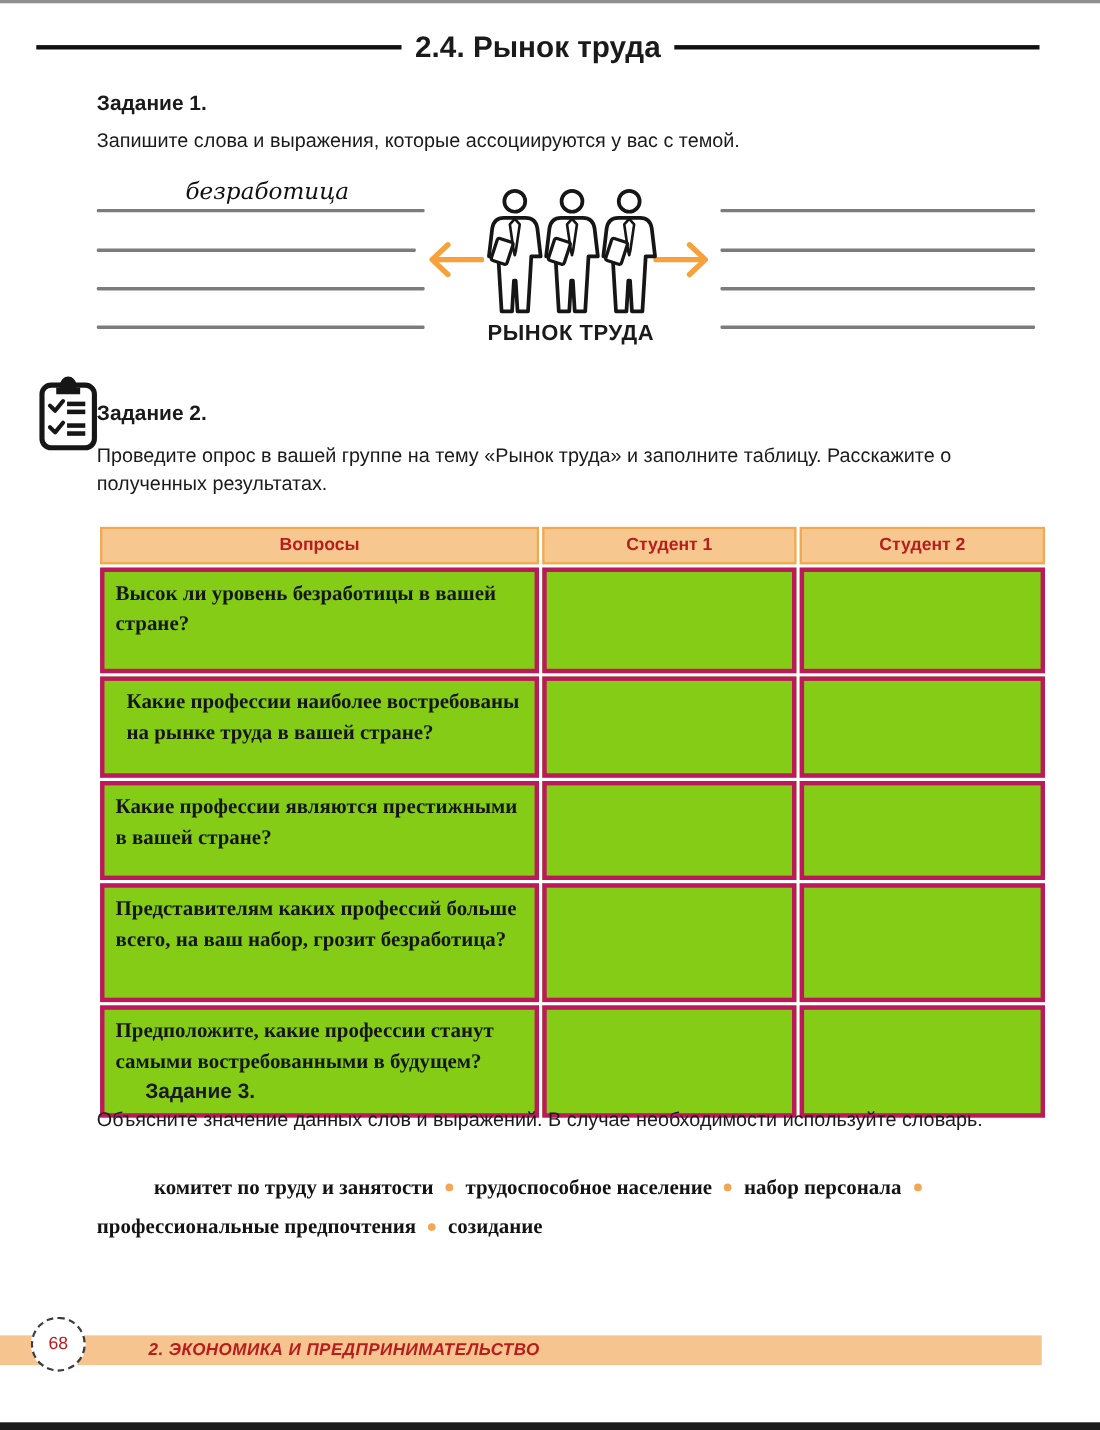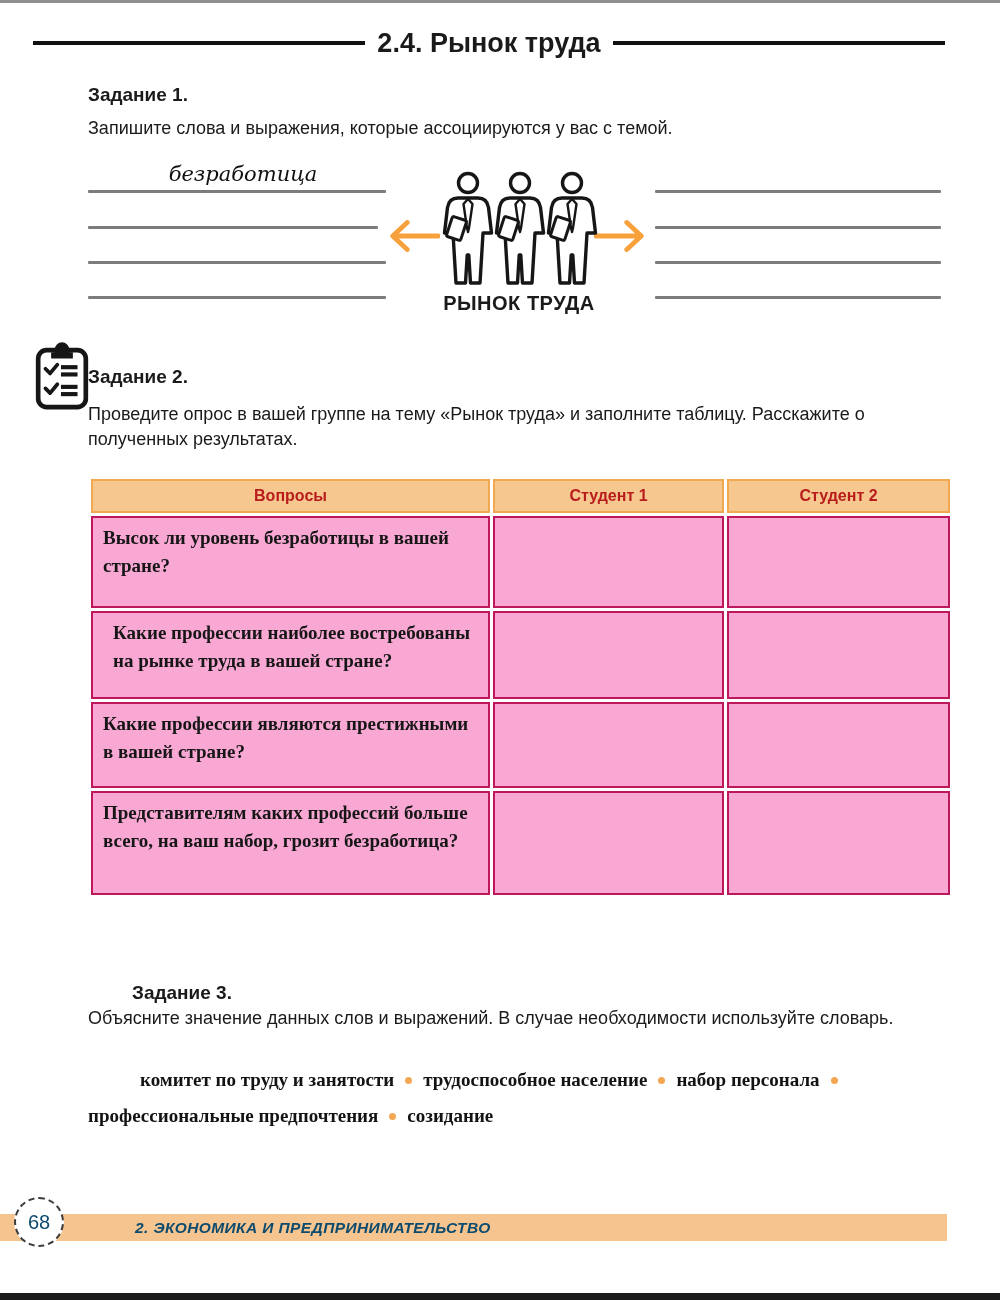--- a/index.html
+++ b/index.html
@@ -41,21 +41,21 @@
   
   #task2-icon{left:33px;top:340px;width:58px;height:72px;}
   #task2-heading{left:88px;top:366px;}
   #task2-instruction{left:88px;top:402px;width:800px;}
 
   
   #survey-table-wrap{left:88px;top:476px;width:866px;}
   table{border-collapse:separate;border-spacing:3px;width:862px;table-layout:fixed;}
   th{background:#f6c78e;border:2px solid #f0a851;height:30px;
      font-size:16px;font-weight:bold;color:#b91c1c;text-align:center;padding:0 4px;}
-  td{background:#f9a8d4;border:2px solid #be185d;vertical-align:top;}
+  td{background:#84cc16;border:4px solid #be185d;vertical-align:top;}
   td.q-cell{font-family:"Liberation Serif",serif;font-weight:bold;font-size:19px;
      line-height:1.45;padding:6px 8px 4px 10px;color:#161616;}
   td.a-cell{padding:0;}
   tbody tr:nth-child(1) td{height:78px;}
   tbody tr:nth-child(2) td{height:74px;padding-left:20px;}
   tbody tr:nth-child(3) td{height:72px;}
   tbody tr:nth-child(4) td{height:90px;}
   tbody tr:nth-child(5) td{height:84px;}
 
   
@@ -63,24 +63,24 @@
   #task3-instruction{left:88px;top:1006px;width:862px;text-align:justify;}
   #word-list{left:88px;top:1062px;width:868px;font-family:"Liberation Serif",serif;
     font-weight:bold;font-size:19px;line-height:36px;text-indent:52px;color:#131313;}
   .word-dot{display:inline-block;width:7px;height:7px;border-radius:50%;
     background:#f3a753;margin:0 11px 2px 11px;vertical-align:middle;text-indent:0;}
 
   
   #footer-bar{left:0;top:1214px;width:947px;height:27px;background:#f6c48e;
     display:flex;align-items:center;}
   #footer-label{margin-left:135px;font-size:15.5px;font-weight:bold;font-style:italic;
-    letter-spacing:0.4px;color:#0c4a6e;}
-  #page-number-badge{left:14px;top:1197px;width:46px;height:46px;background:#ffffff;
+    letter-spacing:0.4px;color:#b91c1c;}
+  #page-number-badge{left:28px;top:1197px;width:46px;height:46px;background:#ffffff;
     border:2px dashed #3c3c3c;border-radius:50%;display:flex;align-items:center;
-    justify-content:center;font-size:20px;color:#0c4a6e;z-index:2;}
+    justify-content:center;font-size:16px;color:#b91c1c;z-index:2;}
 </style>
 </head>
 <body>
 
 <div id="top-strip" class="abs"></div>
 
 <div id="chapter-header" class="abs">
   <div class="header-rule" style="max-width:352px;"></div>
   <div id="chapter-title">2.4. Рынок труда</div>
   <div class="header-rule"></div>
@@ -171,20 +171,25 @@
         <tr>
           <td class="q-cell">Какие профессии являются престижными в вашей стране?</td>
           <td class="a-cell"></td>
           <td class="a-cell"></td>
         </tr>
         <tr>
           <td class="q-cell">Представителям каких профессий больше всего, на ваш набор, грозит безработица?</td>
           <td class="a-cell"></td>
           <td class="a-cell"></td>
         </tr>
+        <tr>
+          <td class="q-cell">Предположите, какие профессии станут самыми востребованными в будущем?</td>
+          <td class="a-cell"></td>
+          <td class="a-cell"></td>
+        </tr>
       </tbody>
   </table>
 </div>
 
 <div id="task3-heading" class="abs task-heading">Задание 3.</div>
 <div id="task3-instruction" class="abs task-text">Объясните значение данных слов и выражений. В случае необходимости используйте словарь.</div>
 <div id="word-list" class="abs"><span>комитет по труду и занятости</span><span class="word-dot"></span><span>трудоспособное население</span><span class="word-dot"></span><span>набор персонала</span><span class="word-dot"></span><span>профессиональные предпочтения</span><span class="word-dot"></span><span>созидание</span></div>
 
 <div id="footer-bar" class="abs">
   <span id="footer-label">2. ЭКОНОМИКА И ПРЕДПРИНИМАТЕЛЬСТВО</span>

